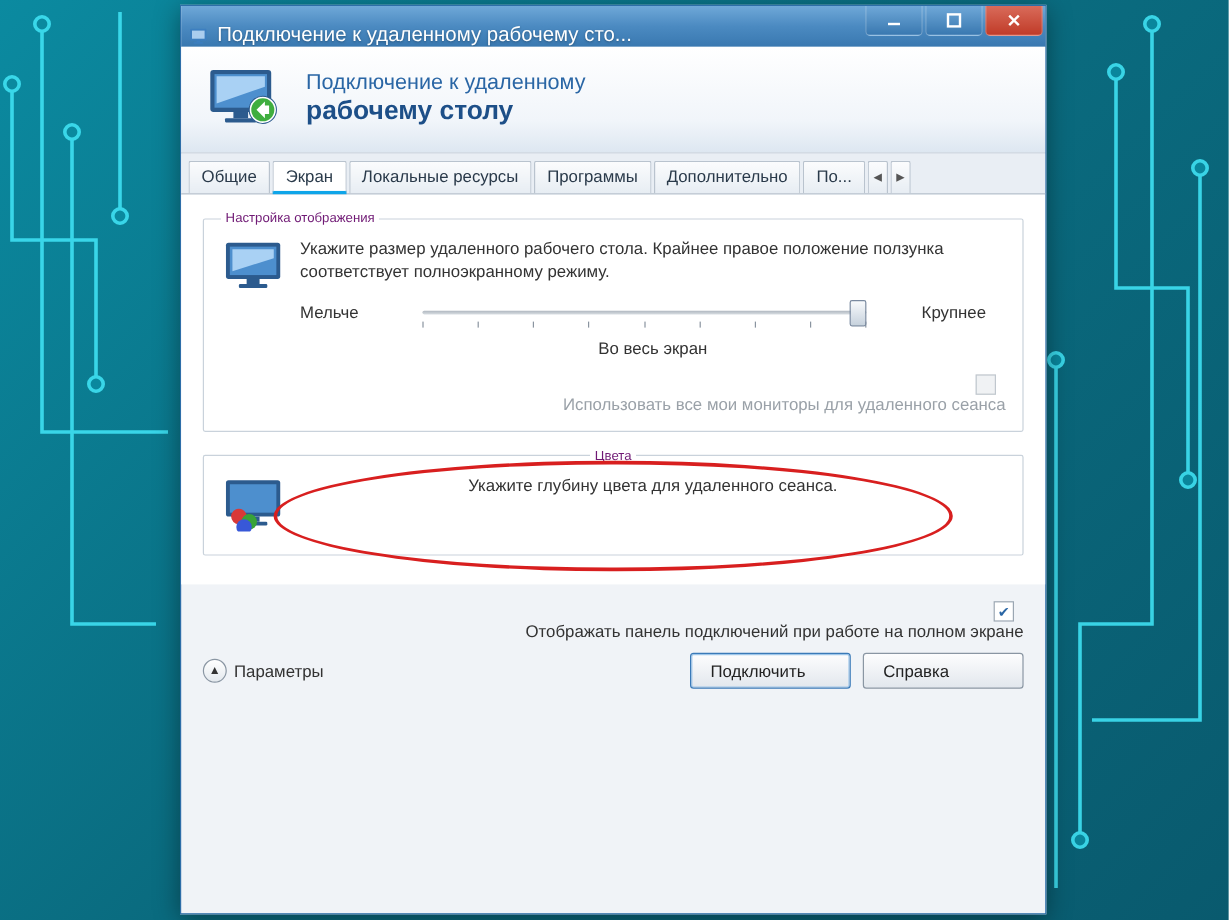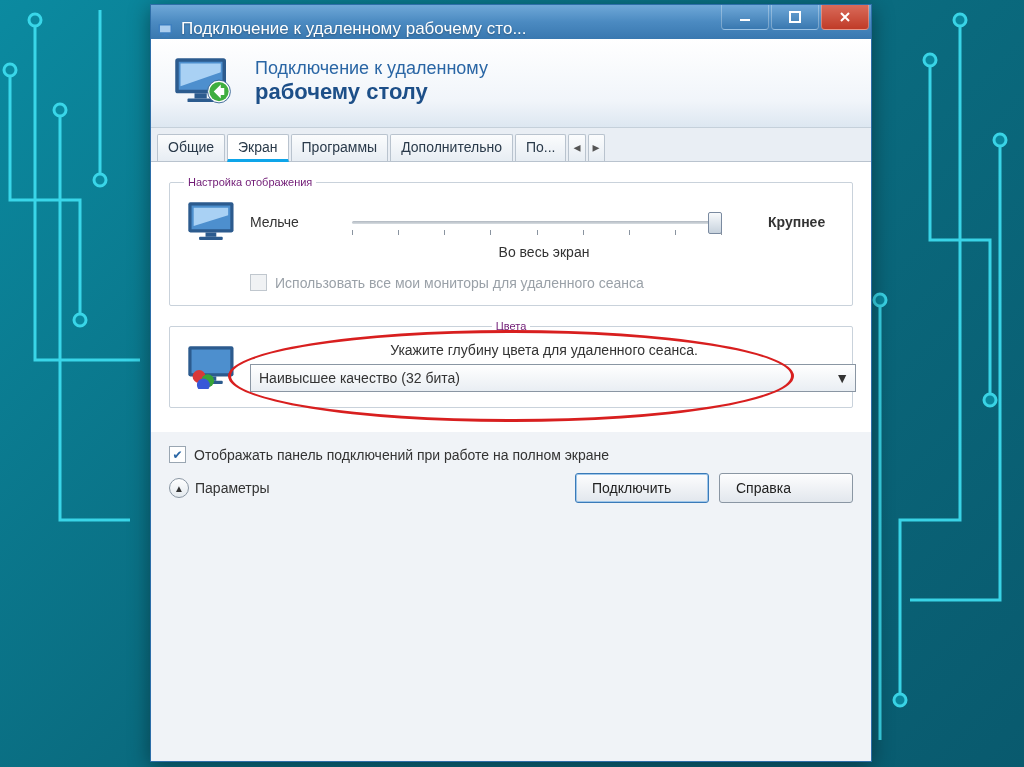--- a/index.html
+++ b/index.html
@@ -173,21 +173,20 @@
     gap: 32px;
   }
   .slider-row .lbl {
     width: 70px;
     font-size: 14px;
   }
   .slider-row .lbl.right {
     width: 70px;
     text-align: left;
     margin-left: 14px;
-    font-weight: bold;
   }
   .slider-track {
     flex: 1;
     height: 20px;
     position: relative;
   }
   .slider-line {
     position: absolute;
     left: 0; right: 0;
     top: 9px;
@@ -215,24 +214,25 @@
     border: 1px solid #7a8aa0;
     border-radius: 2px;
   }
   .slider-caption {
     text-align: center;
     margin-top: 12px;
     font-size: 14px;
   }
   .checkbox-row {
     display: flex;
-    align-items: center;
+    align-items: flex-end;
     margin-top: 14px;
     font-size: 14px;
     color: #9aa1a8;
+    flex-direction: column;
   }
   .checkbox-row.enabled {
     color: #333;
   }
   .chk {
     width: 15px;
     height: 15px;
     border: 1px solid #9aa6b2;
     background: #fff;
     margin-right: 8px;
@@ -391,20 +391,21 @@
       </svg>
       <div class="header-text">
         <div class="line1">Подключение к удаленному</div>
         <div class="line2">рабочему столу</div>
       </div>
     </div>
 
     <div class="tabstrip">
       <div class="tab">Общие</div>
       <div class="tab active">Экран</div>
+      <div class="tab">Локальные ресурсы</div>
       <div class="tab">Программы</div>
       <div class="tab">Дополнительно</div>
       <div class="tab">По...</div>
       <div class="tab scroll">◂</div>
       <div class="tab scroll">▸</div>
     </div>
 
     <div class="content">
 
       <fieldset>
@@ -413,20 +414,21 @@
           <div class="group-icon">
             <svg viewBox="0 0 52 44">
               <rect x="4" y="4" width="42" height="28" rx="2" fill="#2c5b8e"></rect>
               <rect x="7" y="7" width="36" height="22" fill="#4d8fce"></rect>
               <path d="M9 9 L41 9 L41 16 L9 26 Z" fill="#a9d1f4"></path>
               <rect x="20" y="32" width="10" height="4" fill="#2c5b8e"></rect>
               <rect x="14" y="36" width="22" height="3" rx="1" fill="#2c5b8e"></rect>
             </svg>
           </div>
           <div class="group-body">
+            <div class="display-desc">Укажите размер удаленного рабочего стола. Крайнее правое положение ползунка соответствует полноэкранному режиму.</div>
 
             <div class="slider-row">
               <div class="lbl">Мельче</div>
               <div class="slider-track">
                 <div class="slider-line"></div>
                 <div class="slider-ticks">
                   <span></span>
                     <span></span>
                     <span></span>
                     <span></span>
@@ -460,24 +462,20 @@
               <rect x="7" y="7" width="36" height="22" fill="#4d8fce"></rect>
               <rect x="20" y="32" width="10" height="4" fill="#2c5b8e"></rect>
               <rect x="14" y="36" width="22" height="3" rx="1" fill="#2c5b8e"></rect>
               <circle cx="14" cy="32" r="6" fill="#d83838"></circle>
               <circle cx="22" cy="36" r="6" fill="#38a338"></circle>
               <circle cx="18" cy="40" r="6" fill="#3858d8"></circle>
             </svg>
           </div>
           <div class="group-body">
             <div>Укажите глубину цвета для удаленного сеанса.</div>
-            <div class="combo">
-              <span>Наивысшее качество (32 бита)</span>
-              <span class="arrow">▼</span>
-            </div>
           </div>
         </div>
 
         <div class="red-circle" style="left:58px; top:-2px; width:560px; height:86px; border-radius:280px / 46px;"></div>
       </fieldset>
 
     </div>
 
     <div class="footer-check">
       <div class="checkbox-row enabled">

